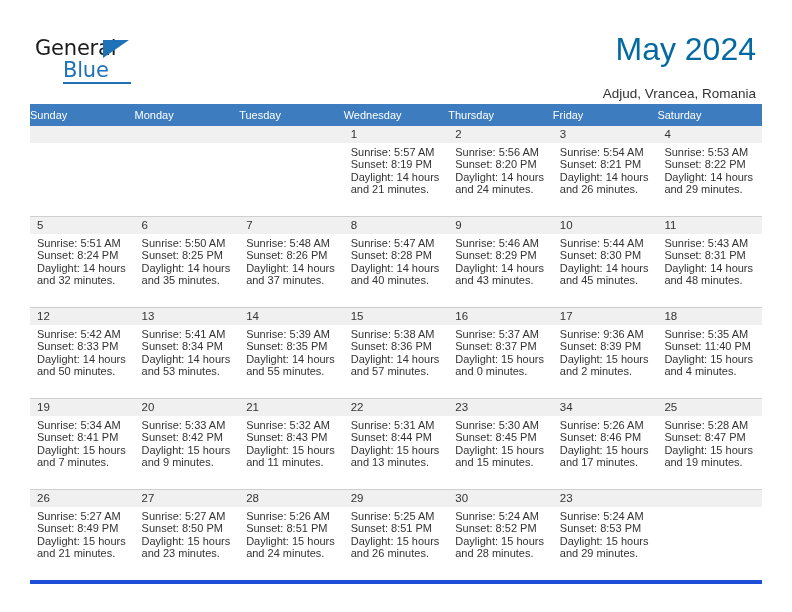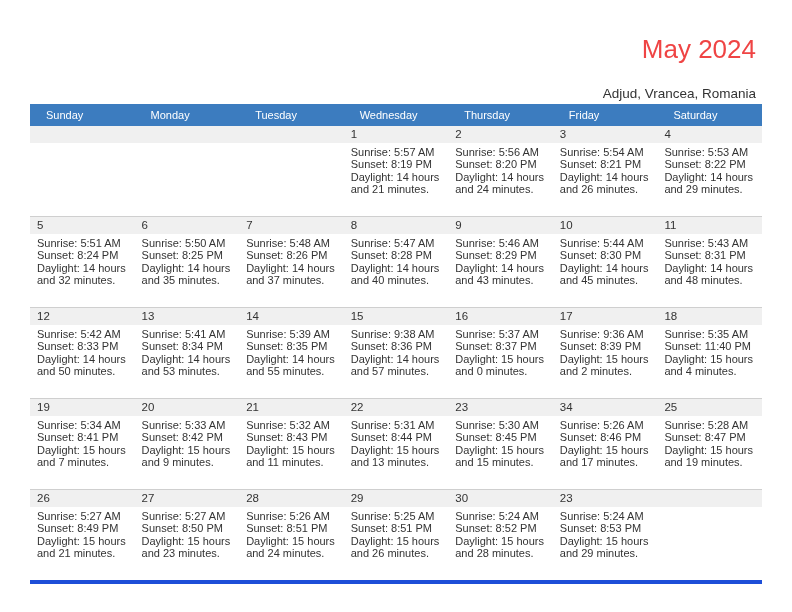--- a/index.html
+++ b/index.html
@@ -72,22 +72,22 @@
     background: #1f72b8;
   }
 
   .title-block {
     position: absolute;
     right: 36px;
     top: 34px;
     text-align: right;
   }
   .cal-title {
-    font-size: 26px;
-    color: #ef4444;
+    font-size: 32px;
+    color: #0369a1;
     line-height: 30px;
     white-space: nowrap;
   }
   .cal-subtitle {
     font-size: 13.5px;
     color: #333333;
     line-height: 20px;
     margin-top: 20px;
     white-space: nowrap;
   }
@@ -100,21 +100,21 @@
     width: 732px;
     border-collapse: collapse;
     table-layout: fixed;
   }
   .calendar th {
     background: #3c7cbf;
     color: #ffffff;
     font-size: 11px;
     font-weight: normal;
     text-align: left;
-    padding: 5px 0 5px 16px;
+    padding: 5px 0 5px 0;
     height: 12px;
     border: none;
   }
   .calendar td {
     vertical-align: top;
     padding: 0;
     border: none;
     width: 104.57px;
     height: 90px;
     background: #ffffff;
@@ -157,20 +157,26 @@
     background: #f0f0f0;
   }
 </style>
 </head>
 <body>
 
 <div class="page">
 
   <div class="header">
 
+    <div class="logo">
+      <span class="logo-general">General</span>
+      <span class="logo-tri"></span>
+      <span class="logo-blue">Blue</span>
+      <span class="logo-underline"></span>
+    </div>
 
     <div class="title-block">
       <div class="cal-title">May 2024</div>
       <div class="cal-subtitle">Adjud, Vrancea, Romania</div>
     </div>
 
   </div>
 
   <table class="calendar">
     <thead>
@@ -374,21 +380,21 @@
                 <div>Sunset: 8:35 PM</div>
                 <div>Daylight: 14 hours</div>
                 <div>and 55 minutes.</div>
               </div>
             </div>
           </td>
           <td>
             <div class="cell-inner">
               <div class="daynum-bar">15</div>
               <div class="cell-body">
-                <div>Sunrise: 9:38 AM</div>
+                <div>Sunrise: 5:38 AM</div>
                 <div>Sunset: 8:36 PM</div>
                 <div>Daylight: 14 hours</div>
                 <div>and 57 minutes.</div>
               </div>
             </div>
           </td>
           <td>
             <div class="cell-inner">
               <div class="daynum-bar">16</div>
               <div class="cell-body">

